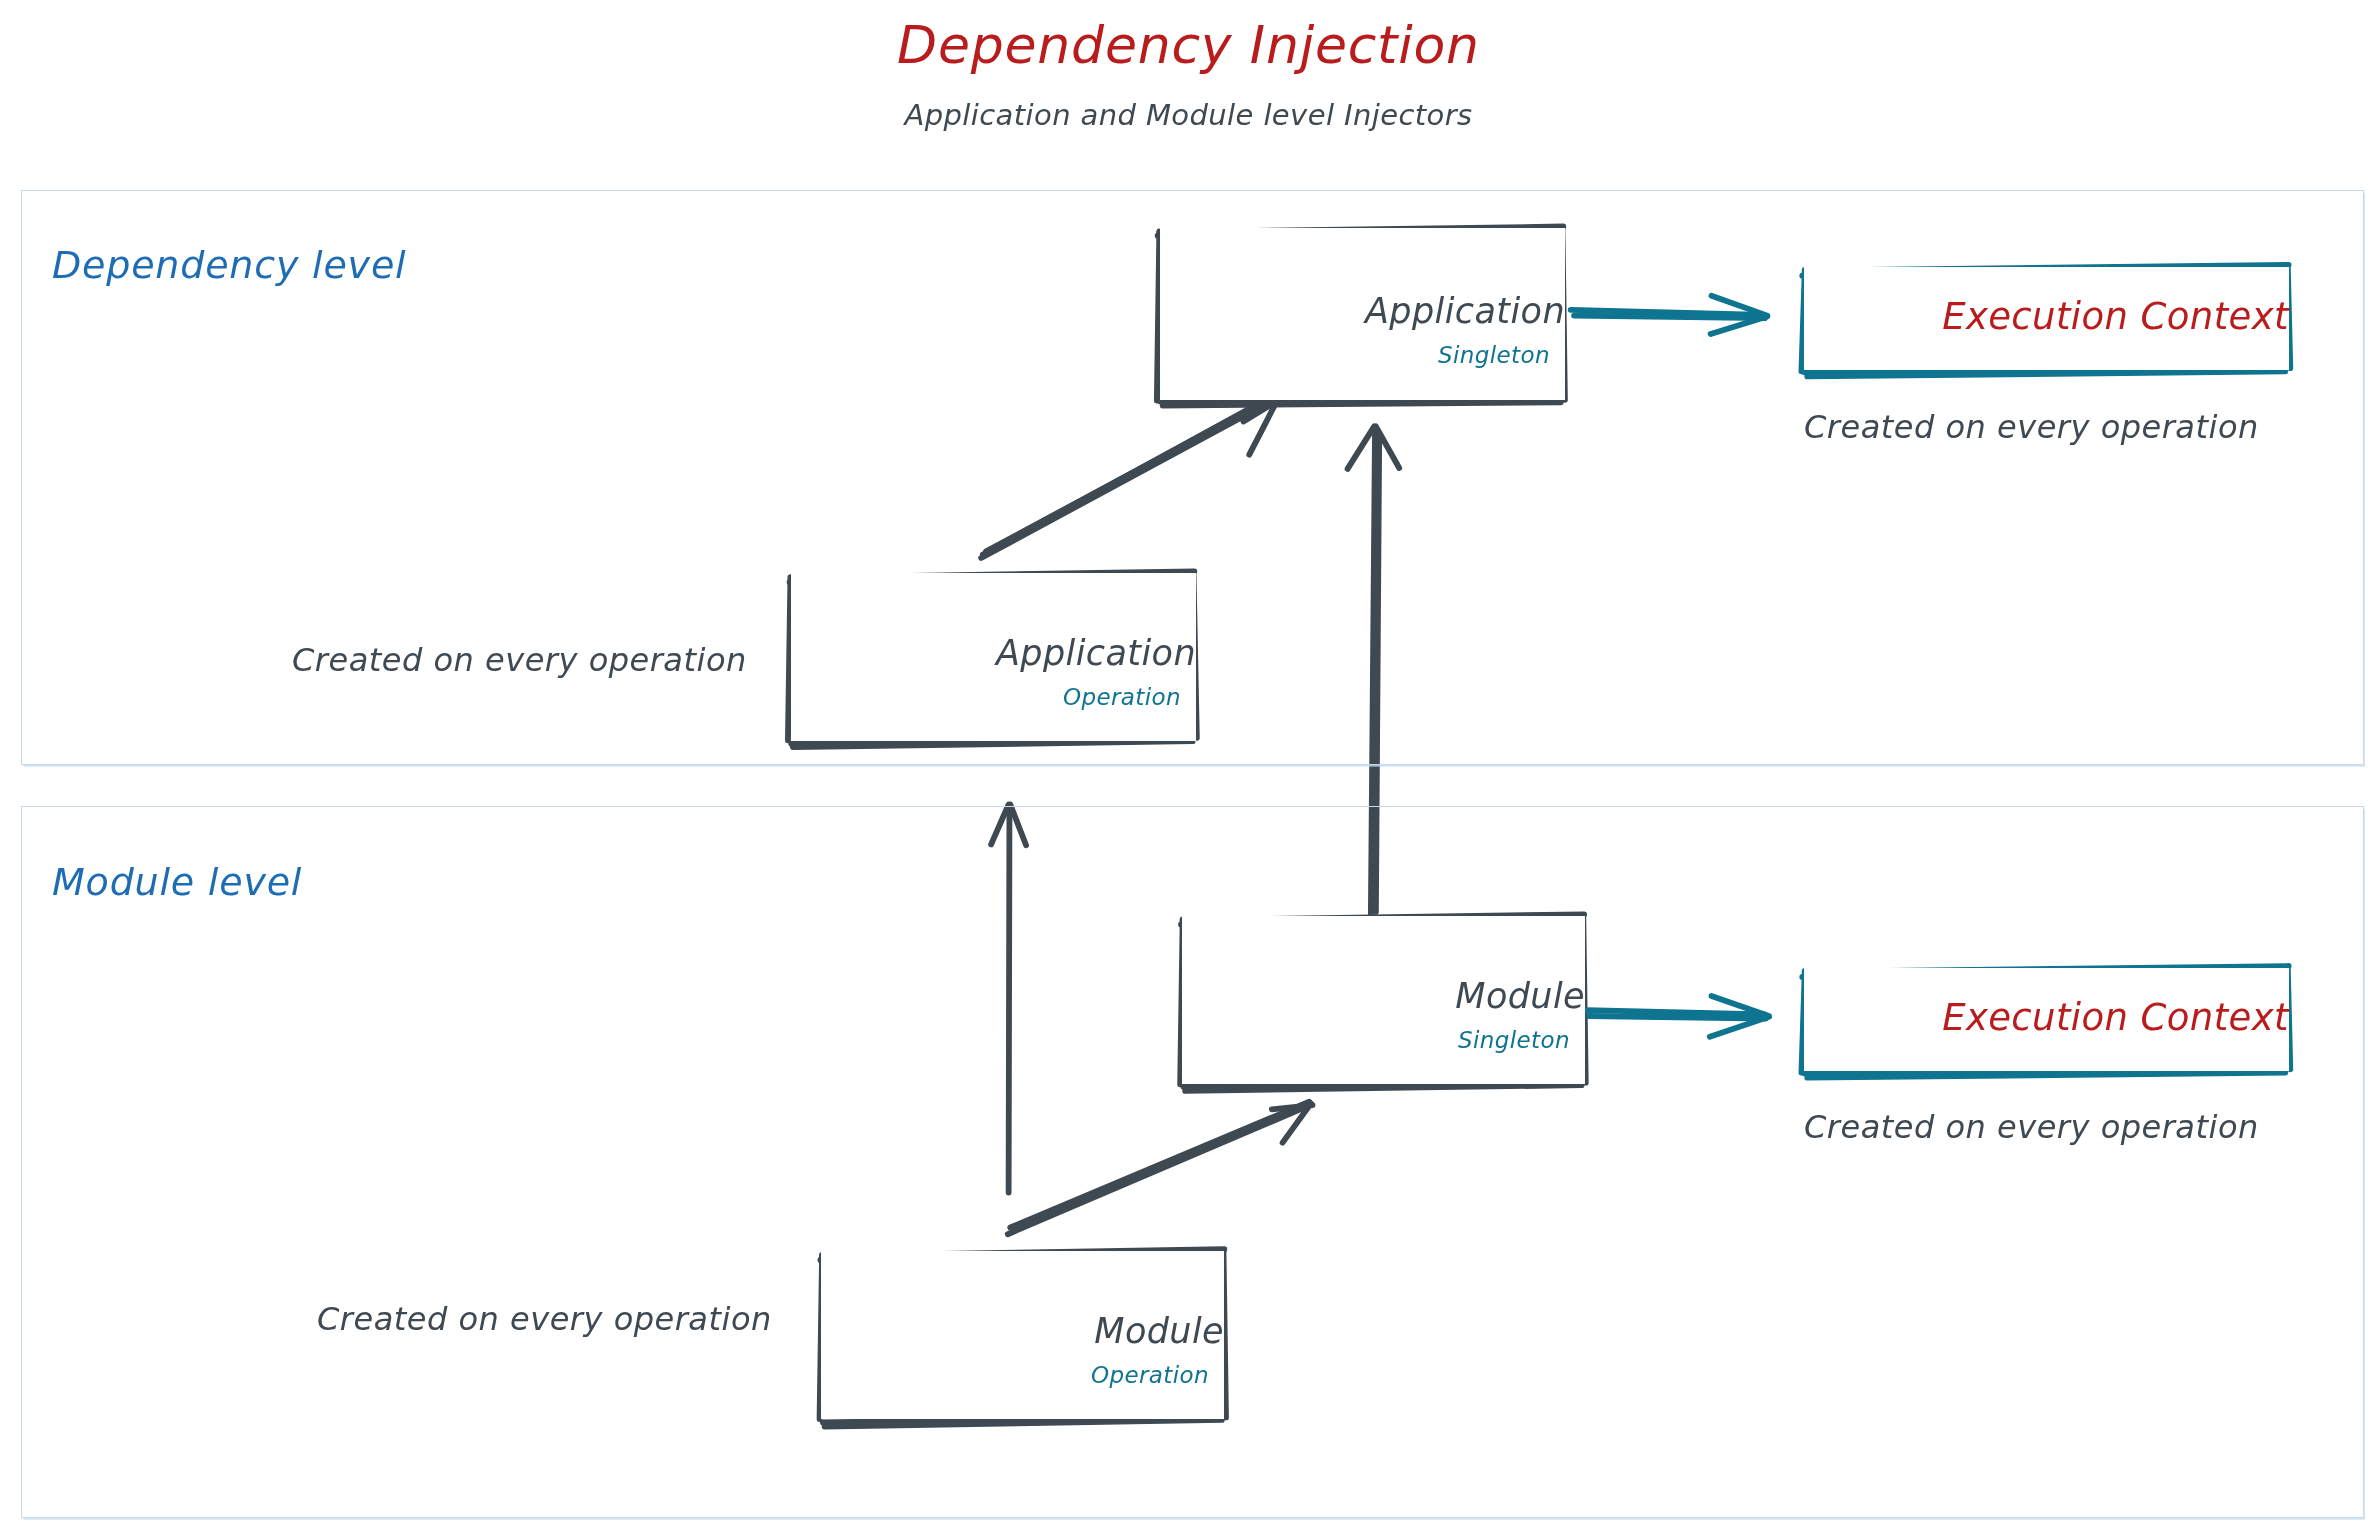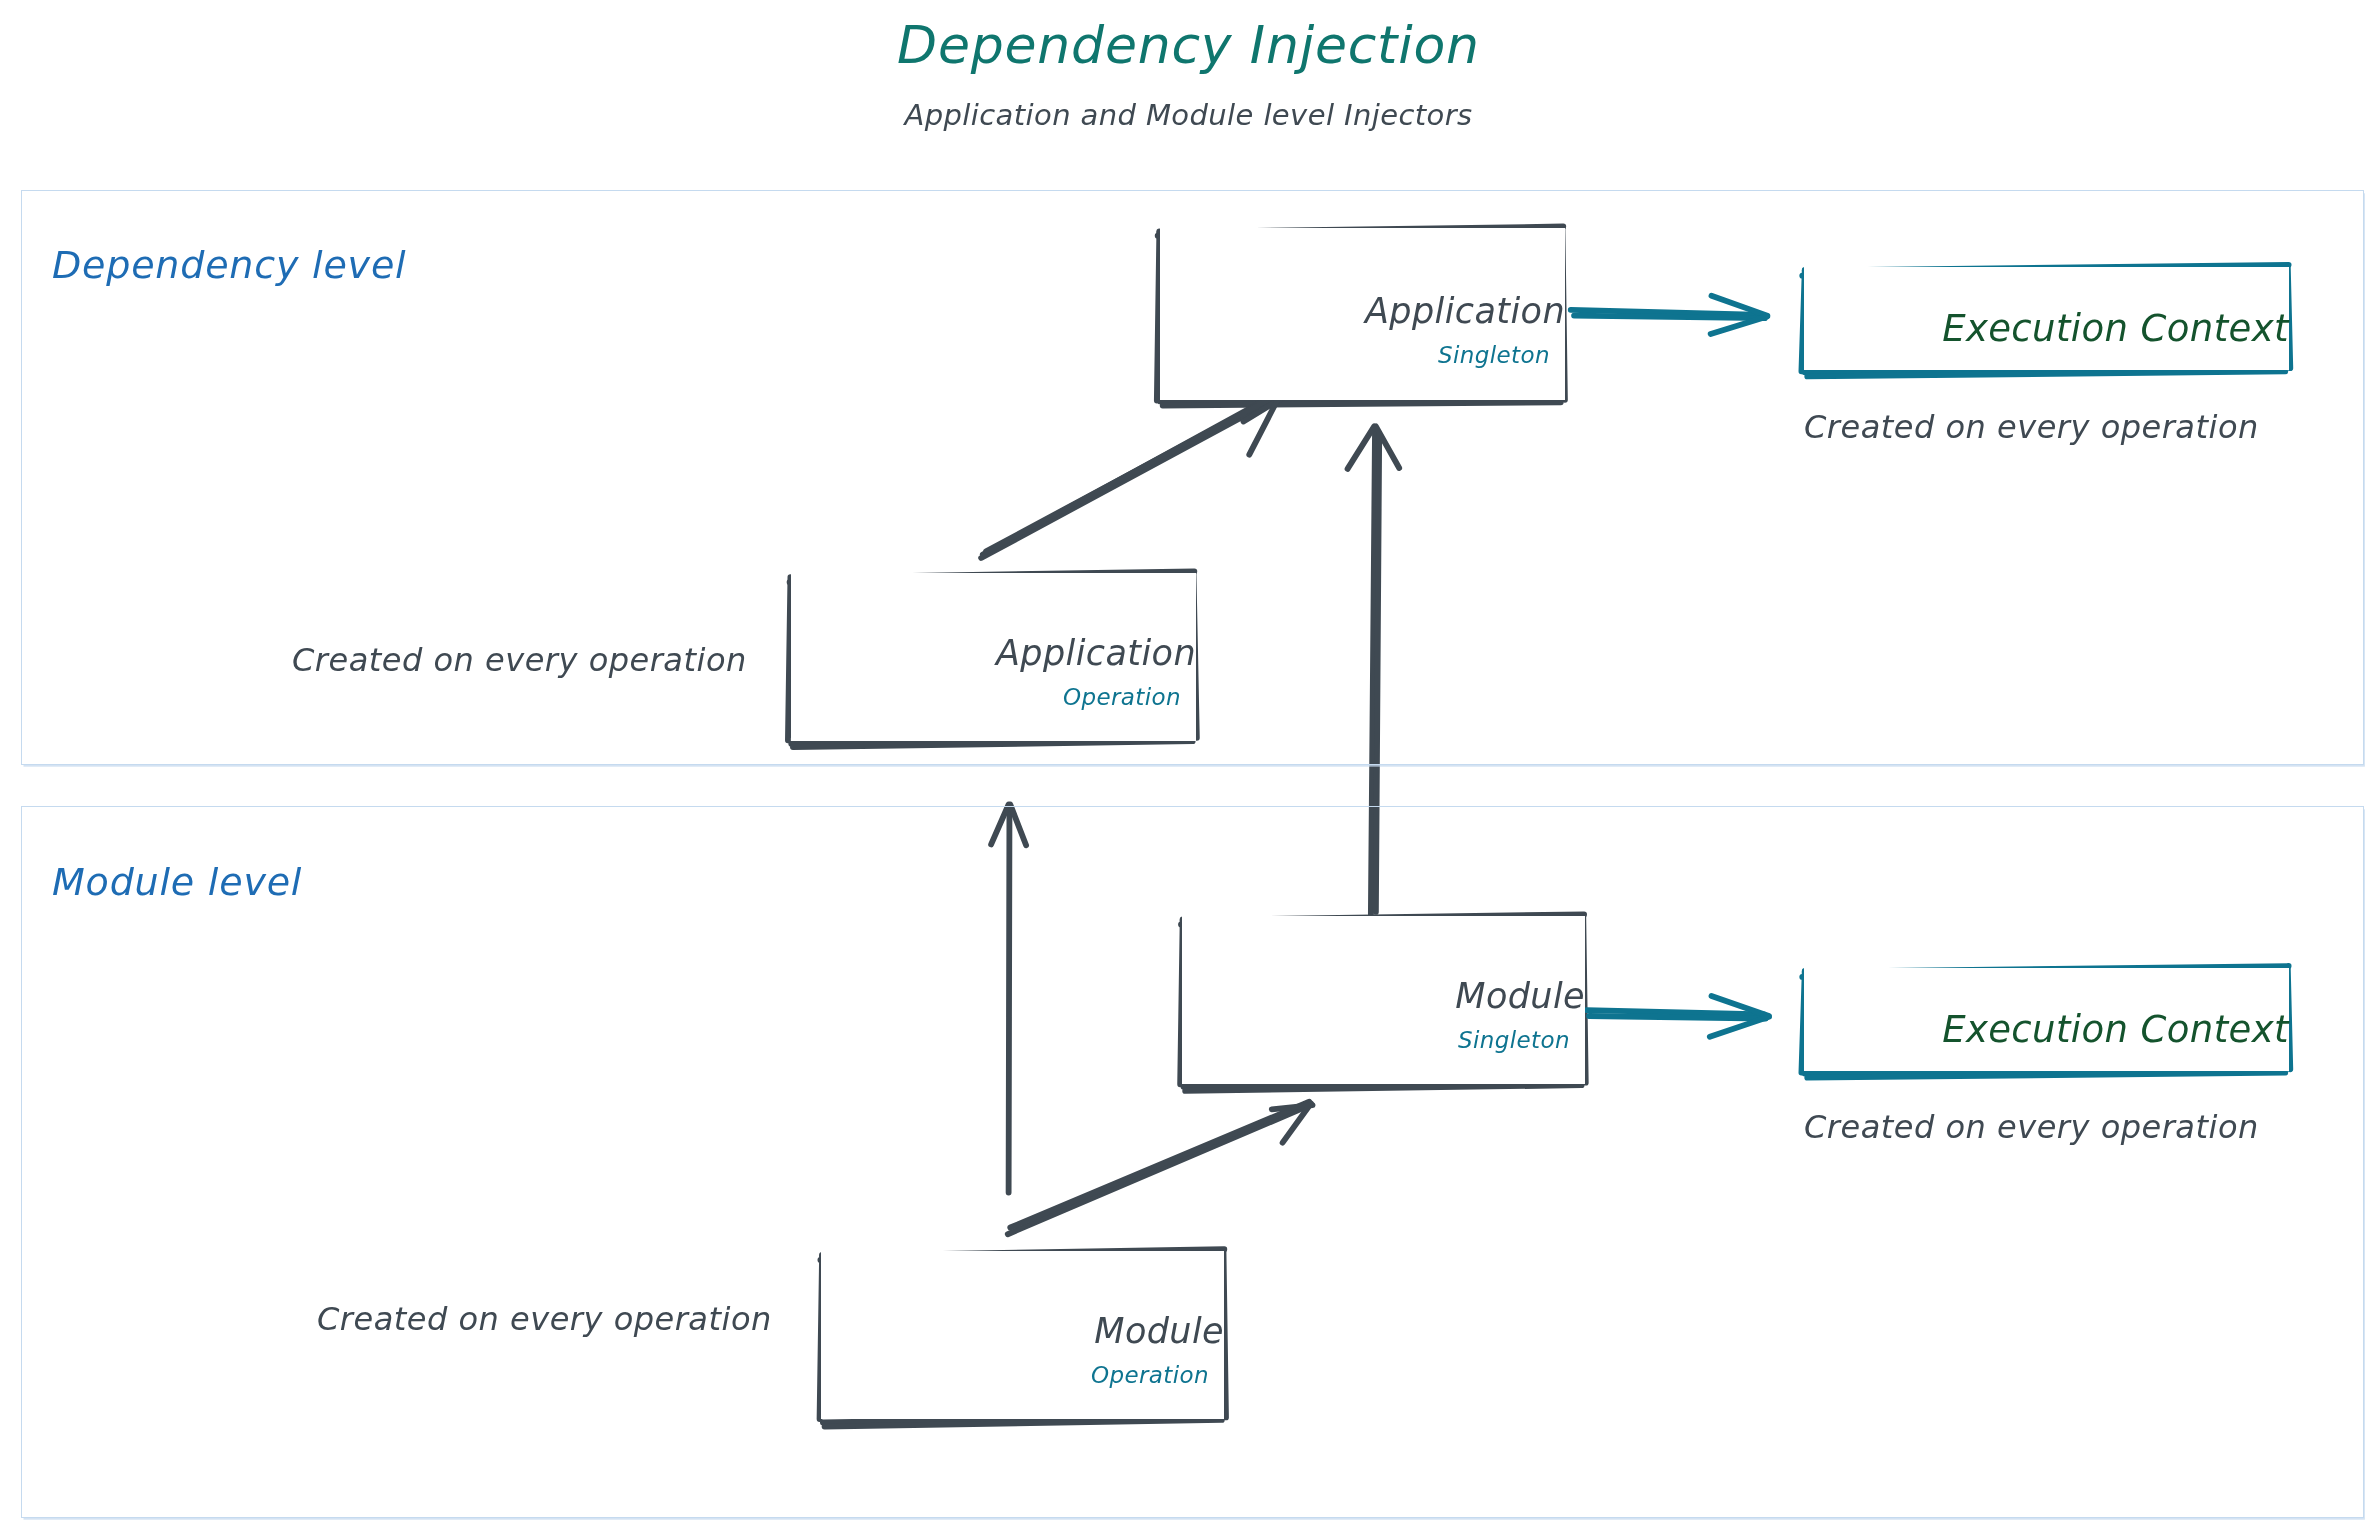--- a/index.html
+++ b/index.html
@@ -35,21 +35,21 @@
   .hand {
     font-family: "DejaVu Sans", sans-serif;
     font-weight: 400;
   }
 
   .diagram-title {
     left: 0; top: 15px;
     width: 2377px;
     text-align: center;
     font-size: 52px;
-    color: #0f766e;
+    color: #b91c1c;
     font-style: italic;
     letter-spacing: 0.8px;
     white-space: nowrap;
   }
   .diagram-subtitle {
     left: 0; top: 98px;
     width: 2377px;
     text-align: center;
     font-size: 29px;
     color: #3f4952;
@@ -89,23 +89,22 @@
   }
   .hbox .box-scope {
     position: absolute;
     right: 15px;
     font-size: 23px;
     font-style: italic;
     color: #0e7490;
     letter-spacing: 0.4px;
   }
   .hbox.teal .box-title {
-    color: #14532d;
+    color: #b91c1c;
     font-size: 37px;
-    margin-top: 12px;
   }
 
   .note {
     font-size: 32px;
     font-style: italic;
     color: #3f4952;
     letter-spacing: 0.5px;
   }
 </style>
 </head>

